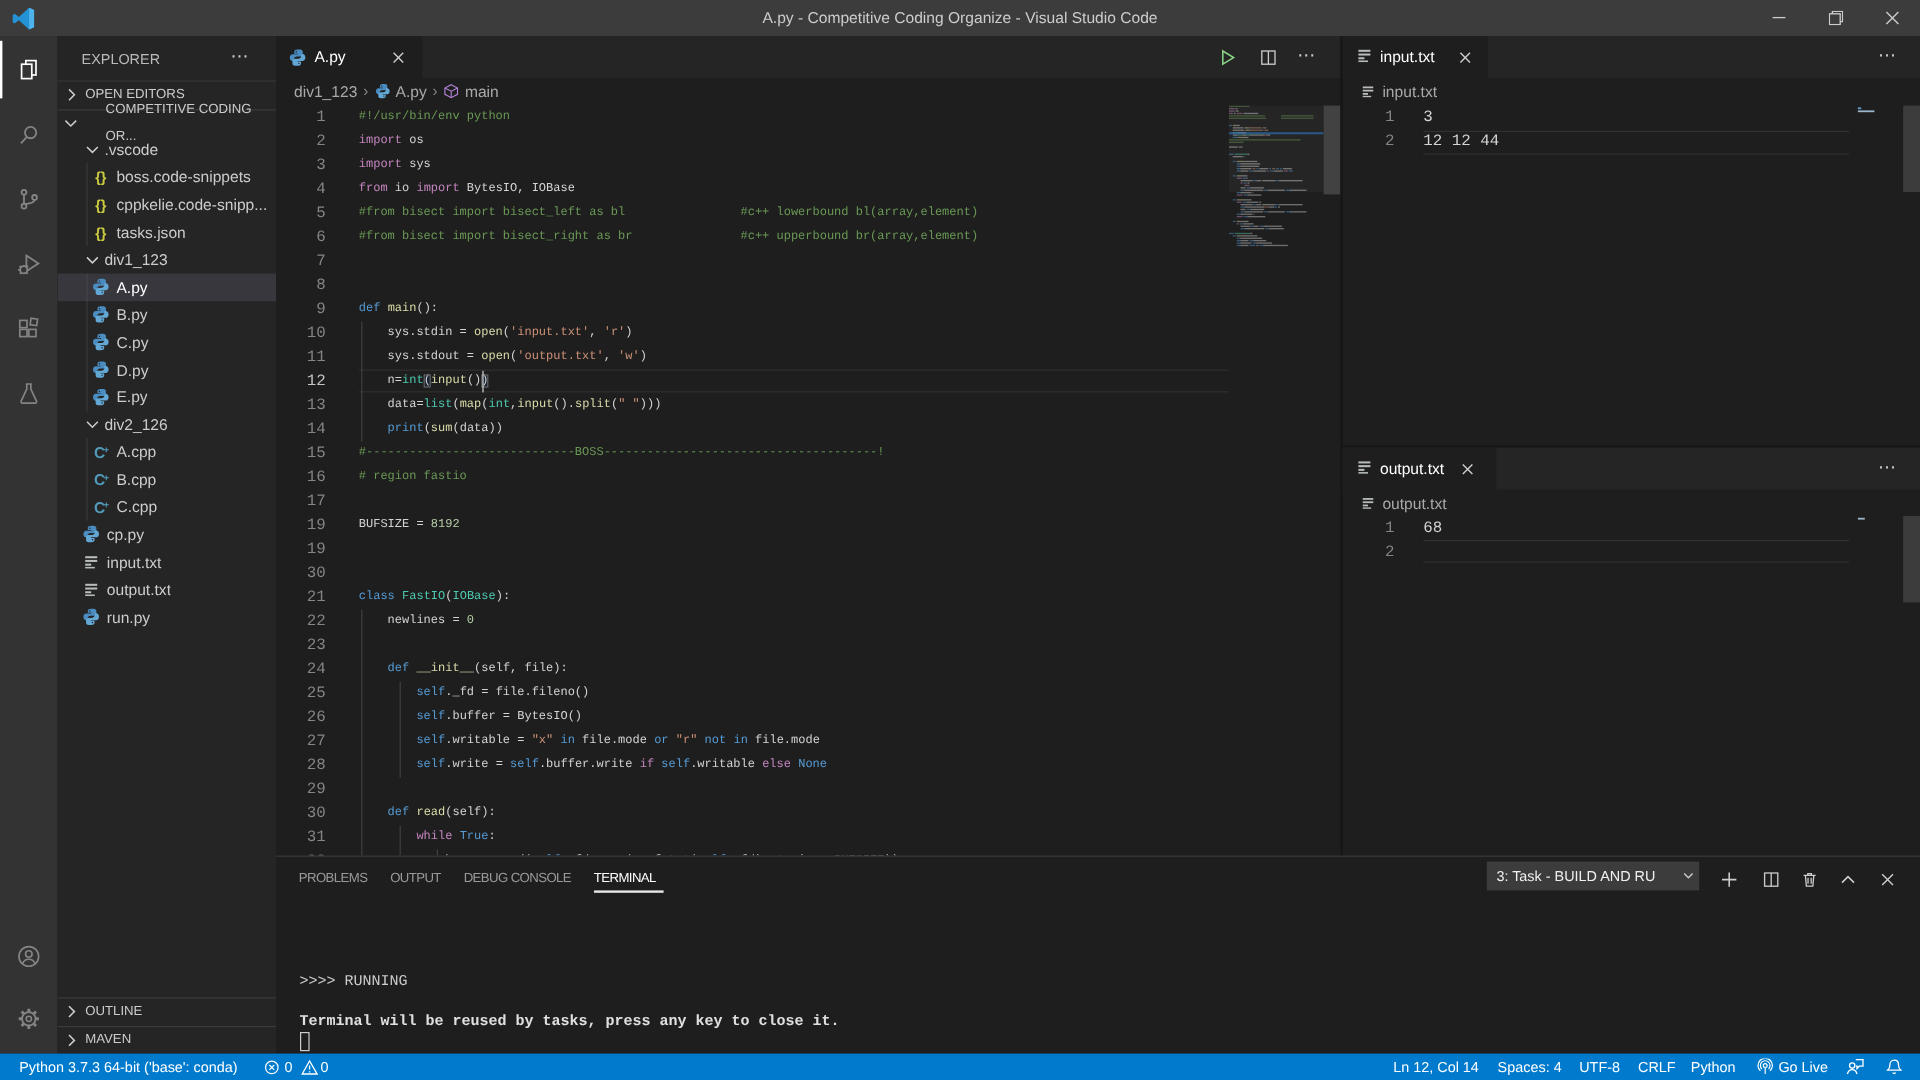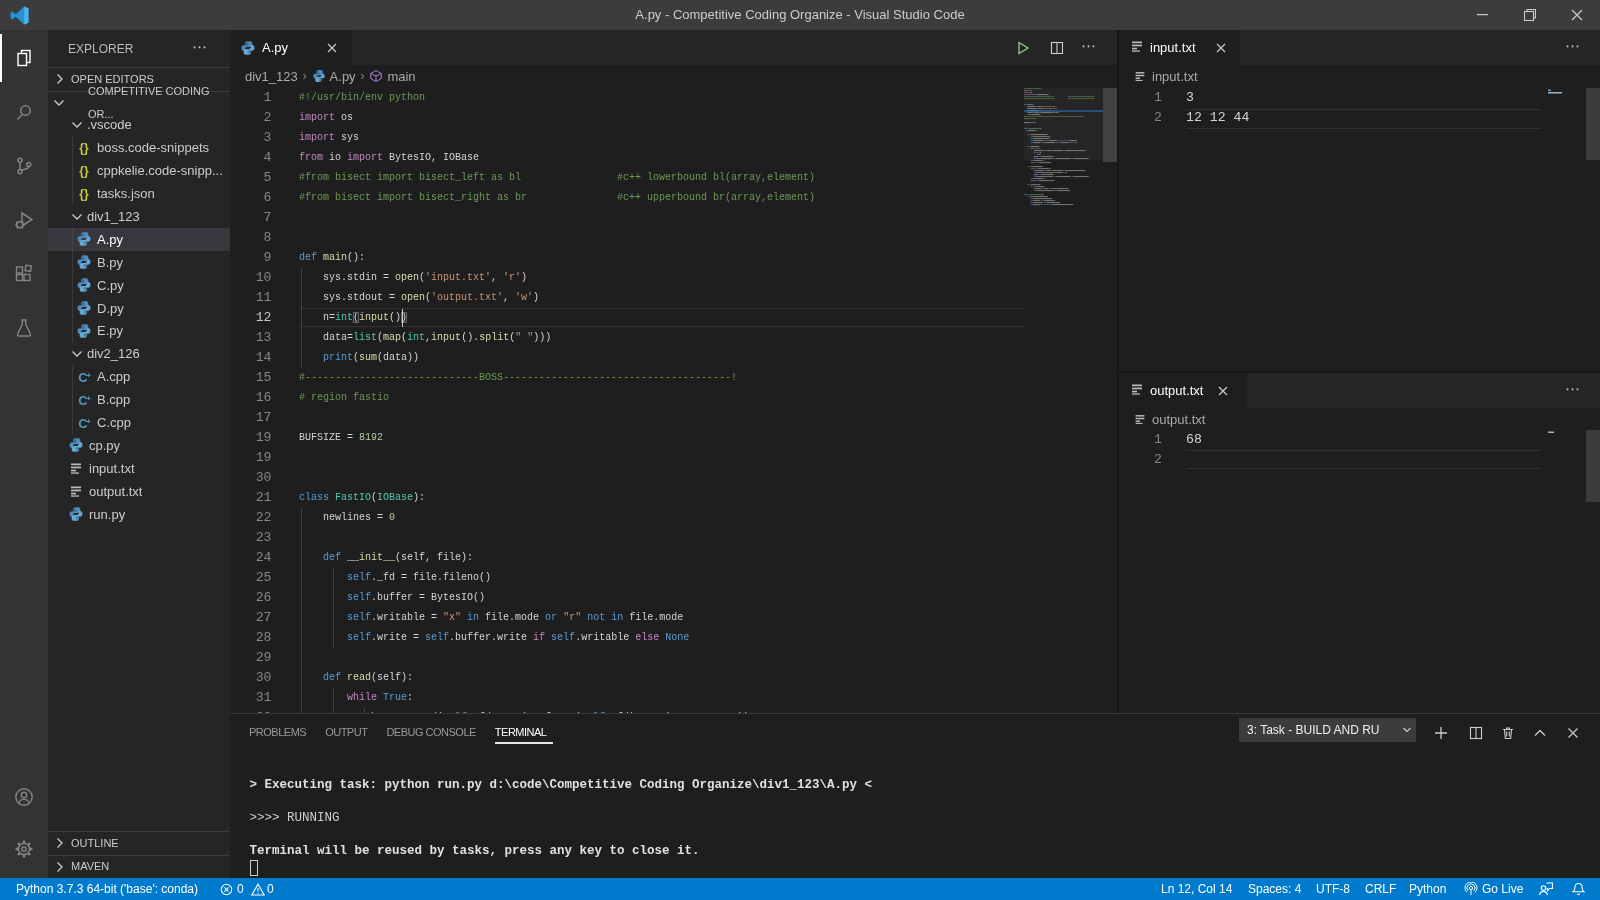--- a/index.html
+++ b/index.html
@@ -692,21 +692,21 @@
         <path d="M3 4.5h10M6.5 4.5V3h3v1.5M4.5 4.5l.8 9h5.4l.8-9"></path>
         <path d="M6.7 6.5v5M9.3 6.5v5"></path>
       </g>
     </svg>
  <svg style="position:absolute;left:1302px;top:11px" width="16" height="16" viewBox="0 0 16 16">
       <path d="M3 10.5 8 5.5l5 5" stroke="#cccccc" stroke-width="1.3" fill="none"></path>
     </svg>
  <svg style="position:absolute;left:1335px;top:11px" width="16" height="16" viewBox="0 0 16 16">
       <path d="M3.5 3.5l9 9M12.5 3.5l-9 9" stroke="#cccccc" stroke-width="1.2"></path>
     </svg>
- <div id="term"><b>&gt; Executing task: python run.py d:\code\Competitive Coding Organize\div1_123\A.py &lt;</b>
+ <div id="term">
 
 &gt;&gt;&gt;&gt; RUNNING
 
 <b>Terminal will be reused by tasks, press any key to close it.</b></div>
  <div style="position:absolute;left:19.5px;top:146px;width:8px;height:16px;border:1px solid #cccccc"></div>
 </div>
 
 <div class="abs" id="status">
  <div class="sseg" style="left:16px">Python 3.7.3 64-bit ('base': conda)</div>
  <svg class="sseg" style="left:220px;top:4.5px" width="13" height="13" viewBox="0 0 14 14">

